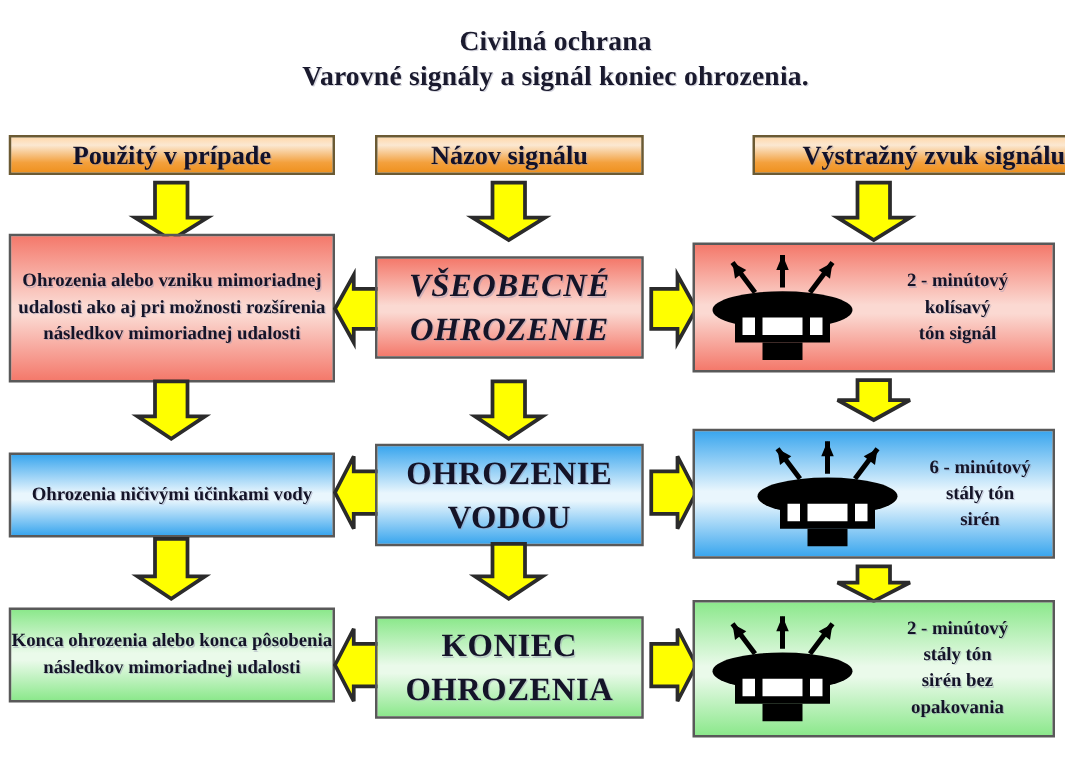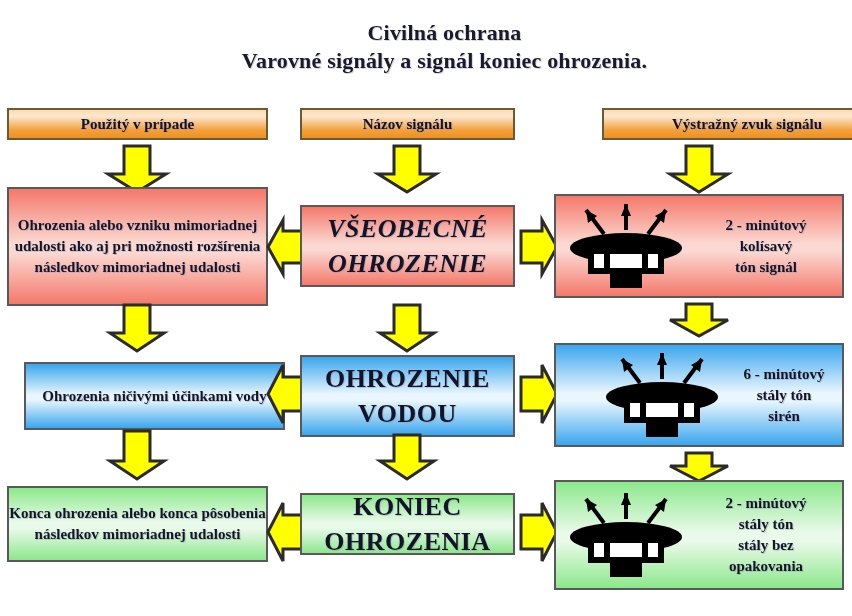--- a/index.html
+++ b/index.html
@@ -51,21 +51,21 @@
     text-shadow: 1px 1px 0 rgba(150,150,180,0.45);
   }
 
   
   .header-box {
     background: linear-gradient(to bottom, #ffd9ad 0%, #fbe8d2 22%, #f3a03c 72%, #ef911f 100%);
     border: 2px solid #6b5a33;
     height: 32px;
   }
   .header-box .btext {
-    font-size: 15px;
+    font-size: 21px;
     line-height: 17px;
     color: #11112a;
   }
 
   
   .red-box {
     background: linear-gradient(to bottom, #f4796b 0%, #fbd9d2 48%, #fbd9d2 55%, #f4796b 100%);
   }
   
   .blue-box {
@@ -205,21 +205,21 @@
   <svg width="58" height="50" viewBox="0 0 58 50">
     <polygon points="16,2 42,2 42,30 56,30 29,48 2,30 16,30"></polygon>
   </svg>
 </div>
 <div class="arrow" style="left:668px; top:302px;">
   <svg width="62" height="36" viewBox="0 0 62 36">
     <polygon points="18,2 44,2 44,18 60,18 31,34 2,18 18,18"></polygon>
   </svg>
 </div>
 
-<div class="dbox blue-box" style="left:7px; top:362px; width:261px; height:68px;margin-left:17px;">
+<div class="dbox blue-box" style="left:7px; top:362px; width:261px; height:68px;">
   <span class="btext desc-text">Ohrozenia ničivými účinkami  vody</span>
 </div>
 
 <div class="arrow" style="left:266px; top:362px;">
   <svg width="40" height="64" viewBox="0 0 40 64">
     <polygon points="2,32 17,3 17,15 38,15 38,49 17,49 17,61"></polygon>
   </svg>
 </div>
 
 <div class="dbox blue-box" style="left:300px; top:355px; width:215px; height:82px;">
@@ -280,21 +280,21 @@
 <div class="dbox green-box" style="left:7px; top:486px; width:261px; height:76px;">
   <span class="btext desc-text">Konca ohrozenia alebo konca pôsobenia následkov mimoriadnej udalosti</span>
 </div>
 
 <div class="arrow" style="left:266px; top:500px;">
   <svg width="40" height="64" viewBox="0 0 40 64">
     <polygon points="2,32 17,3 17,15 38,15 38,49 17,49 17,61"></polygon>
   </svg>
 </div>
 
-<div class="dbox green-box" style="left:300px; top:493px; width:215px; height:62px;">
+<div class="dbox green-box" style="left:300px; top:493px; width:215px; height:82px;">
   <span class="btext signal-text">
     <span>KONIEC</span><br>
     <span>OHROZENIA</span>
   </span>
 </div>
 
 <div class="arrow" style="left:519px; top:500px;">
   <svg width="40" height="64" viewBox="0 0 40 64">
     <polygon points="38,32 23,3 23,15 2,15 2,49 23,49 23,61"></polygon>
   </svg>
@@ -315,16 +315,16 @@
       <rect x="22" y="48" width="76" height="26" fill="#000000"></rect>
       <rect x="44" y="54" width="32" height="14" fill="#ffffff"></rect>
       <rect x="28" y="54" width="10" height="14" fill="#ffffff"></rect>
       <rect x="82" y="54" width="10" height="14" fill="#ffffff"></rect>
       <rect x="44" y="74" width="32" height="14" fill="#000000"></rect>
     </svg>
   </span>
   <span class="btext sound-text sound-label">
     <span>2 - minútový</span><br>
     <span>stály tón</span><br>
-    <span>stály  bez</span><br>
+    <span>sirén  bez</span><br>
     <span>opakovania</span>
   </span>
 </div>
 
 </body></html>

